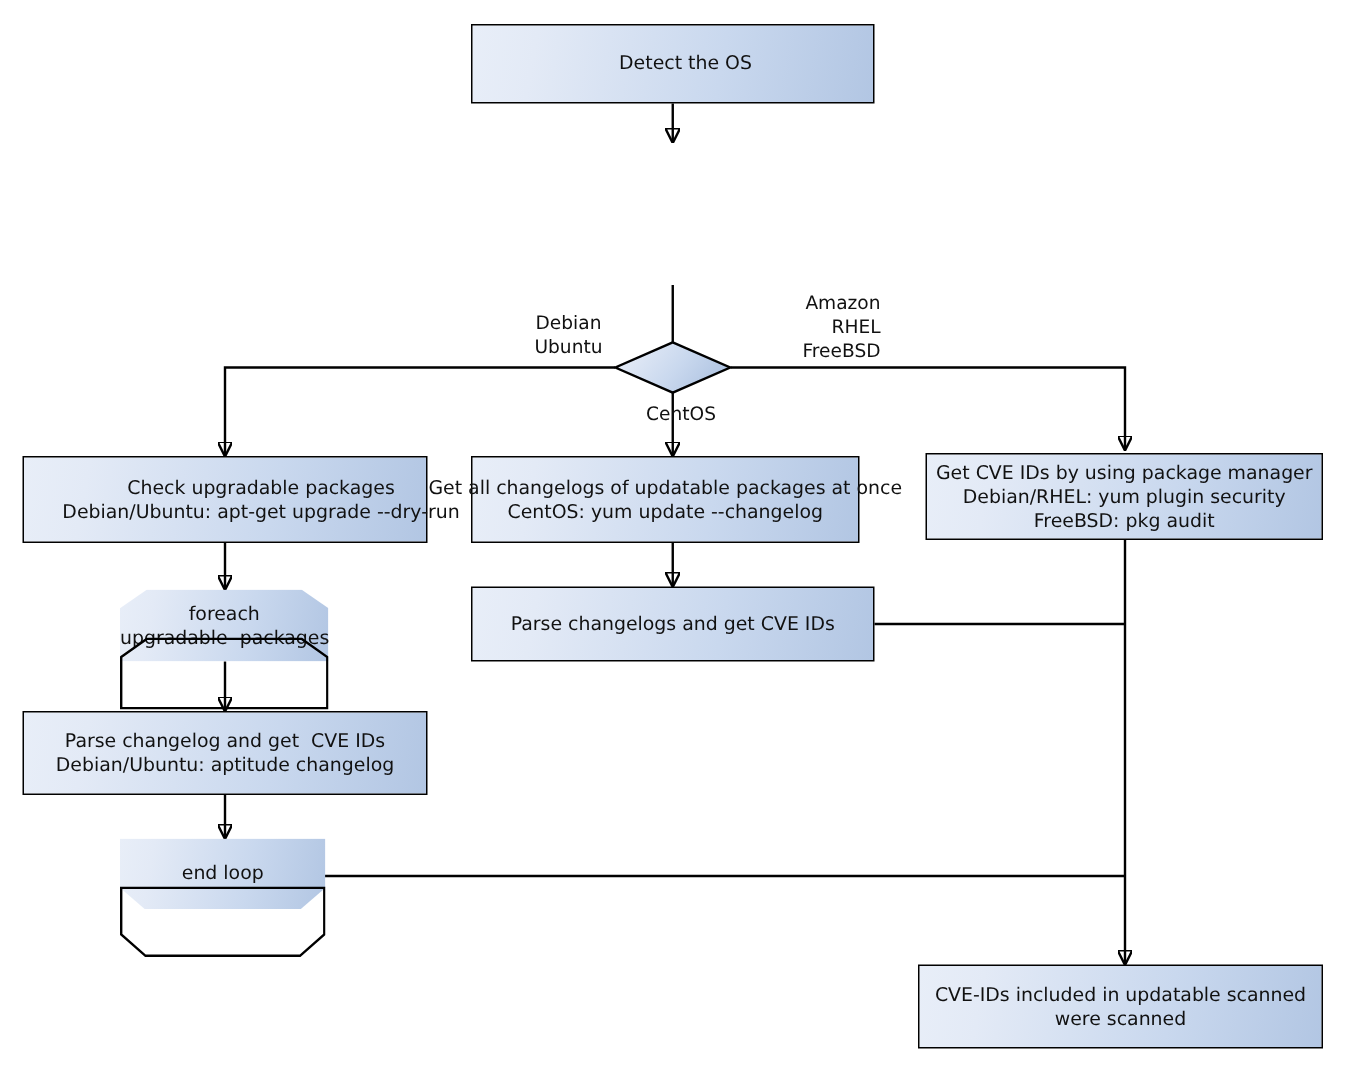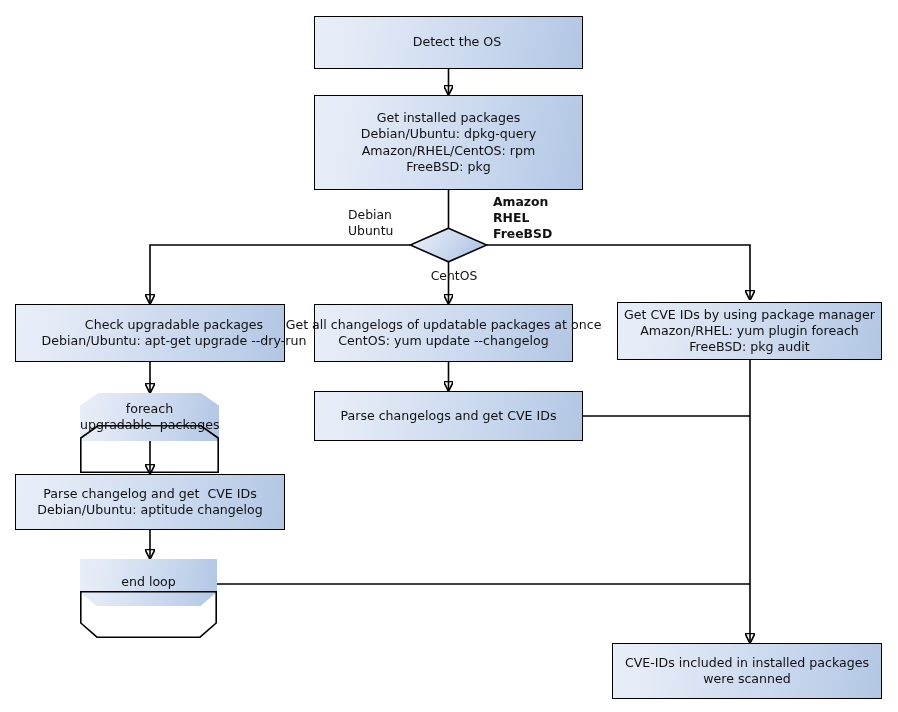--- a/index.html
+++ b/index.html
@@ -147,63 +147,57 @@
 
     <path d="M 583 416 L 750 416"></path>
 
     <path d="M 750 360 L 750 642" marker-end="url(#arrow)"></path>
   </svg>
 
   <div class="node proc" style="left:314px; top:16px; width:269px; height:53px;padding-left:17px;">
     <span>Detect the OS</span>
   </div>
 
-  <div class="node proc" style="left:314px; top:95px; width:269px; height:95px;">
-    <span>Get installed packages
-Debian/Ubuntu: dpkg-query
-Amazon/RHEL/CentOS: rpm
-FreeBSD: pkg</span>
-  </div>
 
   <div class="diamond" style="left:409px; top:227px; width:79px; height:36px;">
     <svg width="79" height="36" viewBox="0 0 79 36" xmlns="http://www.w3.org/2000/svg">
       <defs>
         <linearGradient id="dg" x1="0" y1="0" x2="1" y2="0.35">
           <stop offset="0%" stop-color="#e8eef8"></stop>
           <stop offset="18%" stop-color="#e3eaf6"></stop>
           <stop offset="64%" stop-color="#c9d8ee"></stop>
           <stop offset="100%" stop-color="#b2c6e3"></stop>
         </linearGradient>
       </defs>
       <polygon points="39.5,1.2 77.8,18 39.5,34.8 1.2,18" fill="url(#dg)" stroke="#000000" stroke-width="1.6"></polygon>
     </svg>
   </div>
 
-  <div class="elabel" style="left:348px; top:207px; width:62px; text-align:left;">Debian
+  <div class="elabel" style="left:348px; top:207px; width:62px; text-align:center;">Debian
 Ubuntu</div>
 
-  <div class="elabel" style="left:493px; top:194px; width:74px; text-align:left;font-weight:bold;">Amazon
+  <div class="elabel" style="left:513px; top:194px; width:74px; text-align:right;">Amazon
 RHEL
 FreeBSD</div>
 
   <div class="elabel" style="left:392px; top:268px; width:56px; text-align:center;margin-left:34px;">CentOS</div>
 
   <div class="node proc" style="left:15px; top:304px; width:270px; height:58px;padding-left:48px;">
     <span>Check upgradable packages
 Debian/Ubuntu: apt-get upgrade --dry-run</span>
   </div>
 
   <div class="node proc" style="left:314px; top:304px; width:259px; height:58px;align-items:center;">
     <span class="overflow-text">Get all changelogs of updatable packages at once
 CentOS: yum update --changelog</span>
   </div>
 
   <div class="node proc" style="left:617px; top:302px; width:265px; height:58px;">
     <span>Get CVE IDs by using package manager
-Amazon/RHEL: yum plugin foreach
+Debian/RHEL: yum plugin security
 FreeBSD: pkg audit</span>
   </div>
 
   <div class="node proc" style="left:15px; top:474px; width:270px; height:56px;">
     <span>Parse changelog and get  CVE IDs
 Debian/Ubuntu: aptitude changelog</span>
   </div>
 
   <div class="node loopshape loopstart" style="left:80px; top:393px; width:139px; height:48px;">
     <div class="fillbox"></div>
@@ -224,17 +218,17 @@
       </svg>
     </div>
     <span class="lbl">end loop</span>
   </div>
 
   <div class="node proc" style="left:314px; top:391px; width:269px; height:50px;">
     <span>Parse changelogs and get CVE IDs</span>
   </div>
 
   <div class="node proc" style="left:612px; top:643px; width:270px; height:56px;">
-    <span>CVE-IDs included in installed packages
+    <span>CVE-IDs included in updatable scanned
 were scanned</span>
   </div>
 
 </div>
 
 </body></html>

